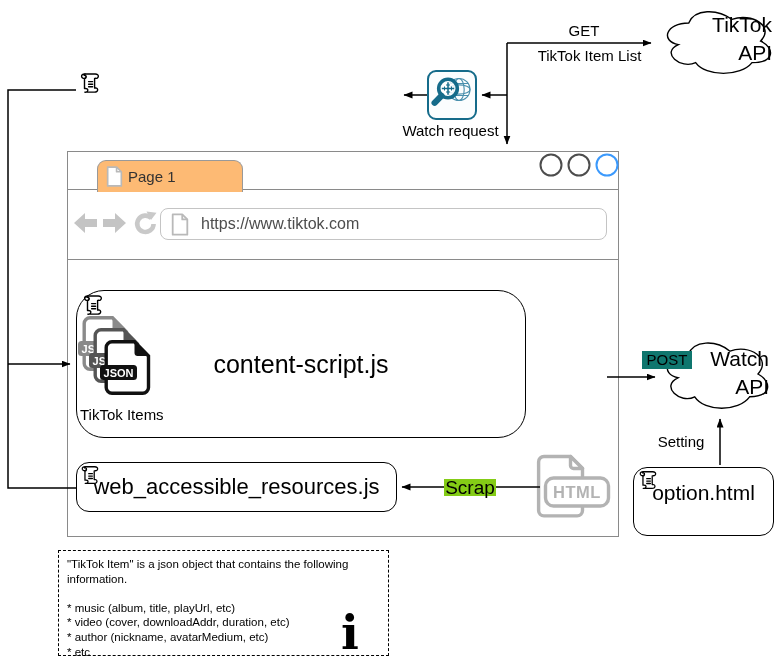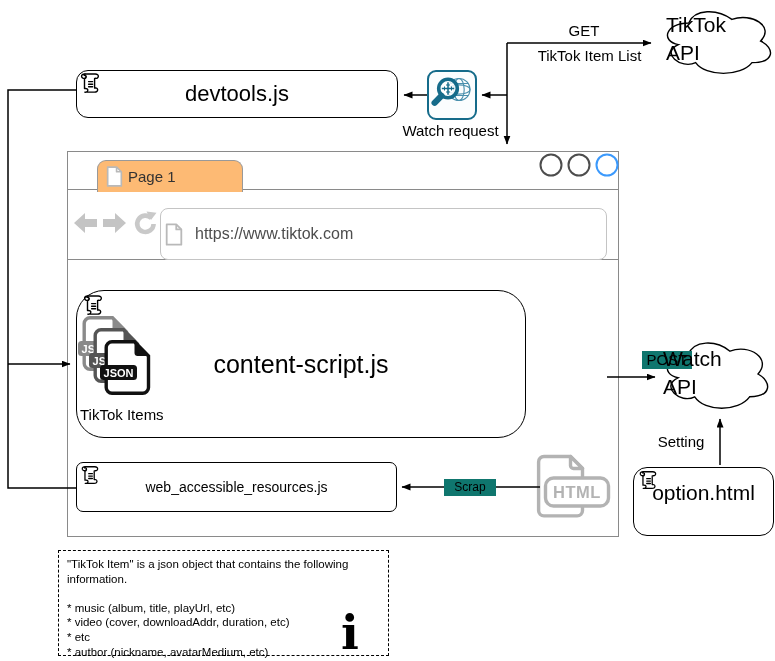--- a/index.html
+++ b/index.html
@@ -3,32 +3,32 @@
 <meta charset="utf-8">
 <style>
   html,body{margin:0;padding:0;background:#fff;}
   .page{position:relative;width:775px;height:661px;background:#fff;overflow:hidden;
         font-family:"Liberation Sans","DejaVu Sans",sans-serif;color:#000;}
   .abs{position:absolute;}
   .box{position:absolute;background:#fff;border:1.5px solid #000;border-radius:14px;
        display:flex;align-items:center;justify-content:center;z-index:2;box-sizing:border-box;}
   .lbl{position:absolute;display:flex;align-items:center;justify-content:center;
        text-align:center;z-index:6;line-height:1.15;}
-  .cloud-text{position:absolute;display:flex;flex-direction:column;align-items:flex-start;
+  .cloud-text{position:absolute;display:flex;flex-direction:column;align-items:flex-end;
        justify-content:center;z-index:6;font-size:21px;line-height:28px;}
   .window{position:absolute;left:67px;top:151px;width:552px;height:386px;background:#fff;
        border:1.5px solid #8a8a8a;box-sizing:border-box;z-index:1;}
   .sep{position:absolute;left:68px;width:550px;height:0;border-top:1.5px solid #8a8a8a;z-index:2;}
   .tab{position:absolute;left:97px;top:160px;width:146px;height:32px;background:#fdba74;
        border:1.5px solid #999;border-bottom:none;border-radius:9px 9px 0 0;z-index:3;
        display:flex;align-items:center;box-sizing:border-box;}
   .tab-label{font-size:15px;color:#333;margin-left:9px;}
-  .urlbar{position:absolute;left:160px;top:208px;width:447px;height:52px;background:#fff;
+  .urlbar{position:absolute;left:160px;top:208px;width:447px;height:32px;background:#fff;
        border:1.5px solid #c4c4c4;border-radius:8px;z-index:2;display:flex;align-items:center;
-       box-sizing:border-box;padding-left:4px;}
+       box-sizing:border-box;padding-left:10px;}
   .url-text{font-size:16px;color:#4d4d4d;margin-left:12px;white-space:nowrap;}
   .scroll-icon{position:absolute;z-index:4;}
   .overlay{position:absolute;left:0;top:0;z-index:5;pointer-events:none;}
   .note{position:absolute;left:58px;top:550px;width:331px;height:106px;background:#fff;
        border:1.3px dashed #000;box-sizing:border-box;padding:6px 8px;z-index:2;
        font-size:11.5px;line-height:14.6px;}
   .note-line{min-height:14.6px;white-space:pre;}
   .info-glyph{position:absolute;left:330px;top:608px;width:40px;height:52px;z-index:6;
        font-family:"DejaVu Serif","Liberation Serif",serif;font-weight:bold;font-size:47px;
        display:flex;align-items:flex-end;justify-content:center;}
@@ -85,23 +85,20 @@
     <polygon points="13.5,0.5 23.5,1.8 18,9" fill="#c9c9c9"></polygon>
   </svg>
 
   <div class="urlbar">
     <svg width="18" height="23">
         <use href="#page-sym"></use>
       </svg>
     <span class="url-text">https://www.tiktok.com</span>
   </div>
 
-  <div class="box" style="left:76px;top:70px;width:322px;height:48px;border-radius:12px;font-size:22px">
-    <span>devtools.js</span>
-  </div>
   <svg class="scroll-icon" style="left:78px;top:71px" width="24" height="24">
       <use href="#scroll-sym"></use>
     </svg>
 
   <div class="magnifier">
     <svg width="46" height="46" viewBox="0 0 46 46">
       <g stroke="#4a90ad" stroke-width="1.1" fill="none">
         <circle cx="30" cy="17.5" r="11"></circle>
         <ellipse cx="30" cy="17.5" rx="5.2" ry="11"></ellipse>
         <ellipse cx="30" cy="17.5" rx="11" ry="4.6"></ellipse>
@@ -138,21 +135,21 @@
     </g>
     <g transform="translate(22,24)">
       <path d="M8 1.8h22.5L44.5 16v31.4c0 3.2-2.6 5.8-5.8 5.8H8c-3.2 0-5.8-2.6-5.8-5.8V7.6C2.2 4.4 4.8 1.8 8 1.8z" fill="#fff" stroke="#111" stroke-width="3.4"></path>
       <path d="M30.5 1.8 44.5 16H33.5c-1.7 0-3-1.3-3-3z" fill="#111"></path>
       <rect x="-4" y="25" width="37" height="15" rx="3.5" fill="#111"></rect>
       <text x="14.5" y="36.5" text-anchor="middle" fill="#fff" font-size="11" font-weight="bold">JSON</text>
     </g>
   </svg>
   <div class="lbl" style="left:80px;top:406px;width:110px;height:18px;font-size:15px;justify-content:flex-start">TikTok Items</div>
 
-  <div class="box" style="left:76px;top:462px;width:321px;height:50px;border-radius:7px;font-size:14px">
+  <div class="box" style="left:76px;top:462px;width:321px;height:50px;border-radius:13px;font-size:22px">
     <span>web_accessible_resources.js</span>
   </div>
   <svg class="scroll-icon" style="left:79px;top:464px" width="22" height="22">
       <use href="#scroll-sym"></use>
     </svg>
 
   <svg class="abs" style="left:536px;top:454px;z-index:2" width="76" height="68" viewBox="0 0 76 68">
     <path d="M8 2.5h26.5L46.5 14.5v42c0 3-2.4 5.4-5.4 5.4H8c-3 0-5.4-2.4-5.4-5.4V7.9C2.6 4.9 5 2.5 8 2.5z" fill="#fff" stroke="#b3b3b3" stroke-width="3.4"></path>
     <path d="M34.5 2.5 46.5 14.5H37.5c-1.7 0-3-1.3-3-3z" fill="#fff" stroke="#b3b3b3" stroke-width="3.4" stroke-linejoin="round"></path>
     <rect x="9.5" y="24" width="63" height="28" rx="8" fill="#fff" stroke="#b3b3b3" stroke-width="3.4"></rect>
@@ -186,36 +183,36 @@
       <path d="M607 377 H655" marker-end="url(#arr)"></path>
       <path d="M540 487 H402" marker-end="url(#arr)"></path>
       <path d="M720 465 V419" marker-end="url(#arr)"></path>
     </g>
   </svg>
 
   <div class="lbl" style="left:560px;top:22px;width:48px;height:18px;font-size:15px">GET</div>
   <div class="lbl" style="left:527px;top:47px;width:125px;height:18px;font-size:15px">TikTok Item List</div>
   <div class="lbl" style="left:388px;top:122px;width:125px;height:18px;font-size:15px">Watch request</div>
   <div class="lbl" style="left:642px;top:351px;width:50px;height:18px;font-size:15px;background:#0f766e">POST</div>
-  <div class="lbl" style="left:444px;top:479px;width:52px;height:17px;font-size:12px;background:#0f766e">Scrap</div>
+  <div class="lbl" style="left:444px;top:479px;width:52px;height:17px;font-size:19px;background:#84cc16">Scrap</div>
   <div class="lbl" style="left:650px;top:433px;width:62px;height:18px;font-size:15px">Setting</div>
 
   <div class="cloud-text" style="left:666px;top:10px;width:106px;height:58px">
     <span>TikTok</span>
     <span>API</span>
   </div>
   <div class="cloud-text" style="left:663px;top:344px;width:106px;height:58px">
     <span>Watch</span>
     <span>API</span>
   </div>
 
   <div class="note">
     <div class="note-line">"TikTok Item" is a json object that contains the following</div>
     <div class="note-line">information.</div>
     <div class="note-line"></div>
     <div class="note-line">* music (album, title, playUrl, etc)</div>
     <div class="note-line">* video (cover, downloadAddr, duration, etc)</div>
+    <div class="note-line">* author (nickname, avatarMedium, etc)</div>
     <div class="note-line">* etc</div>
-    <div class="note-line">* author (nickname, avatarMedium, etc)</div>
   </div>
   <div class="info-glyph">i</div>
 
 </div>
 
 </body></html>

